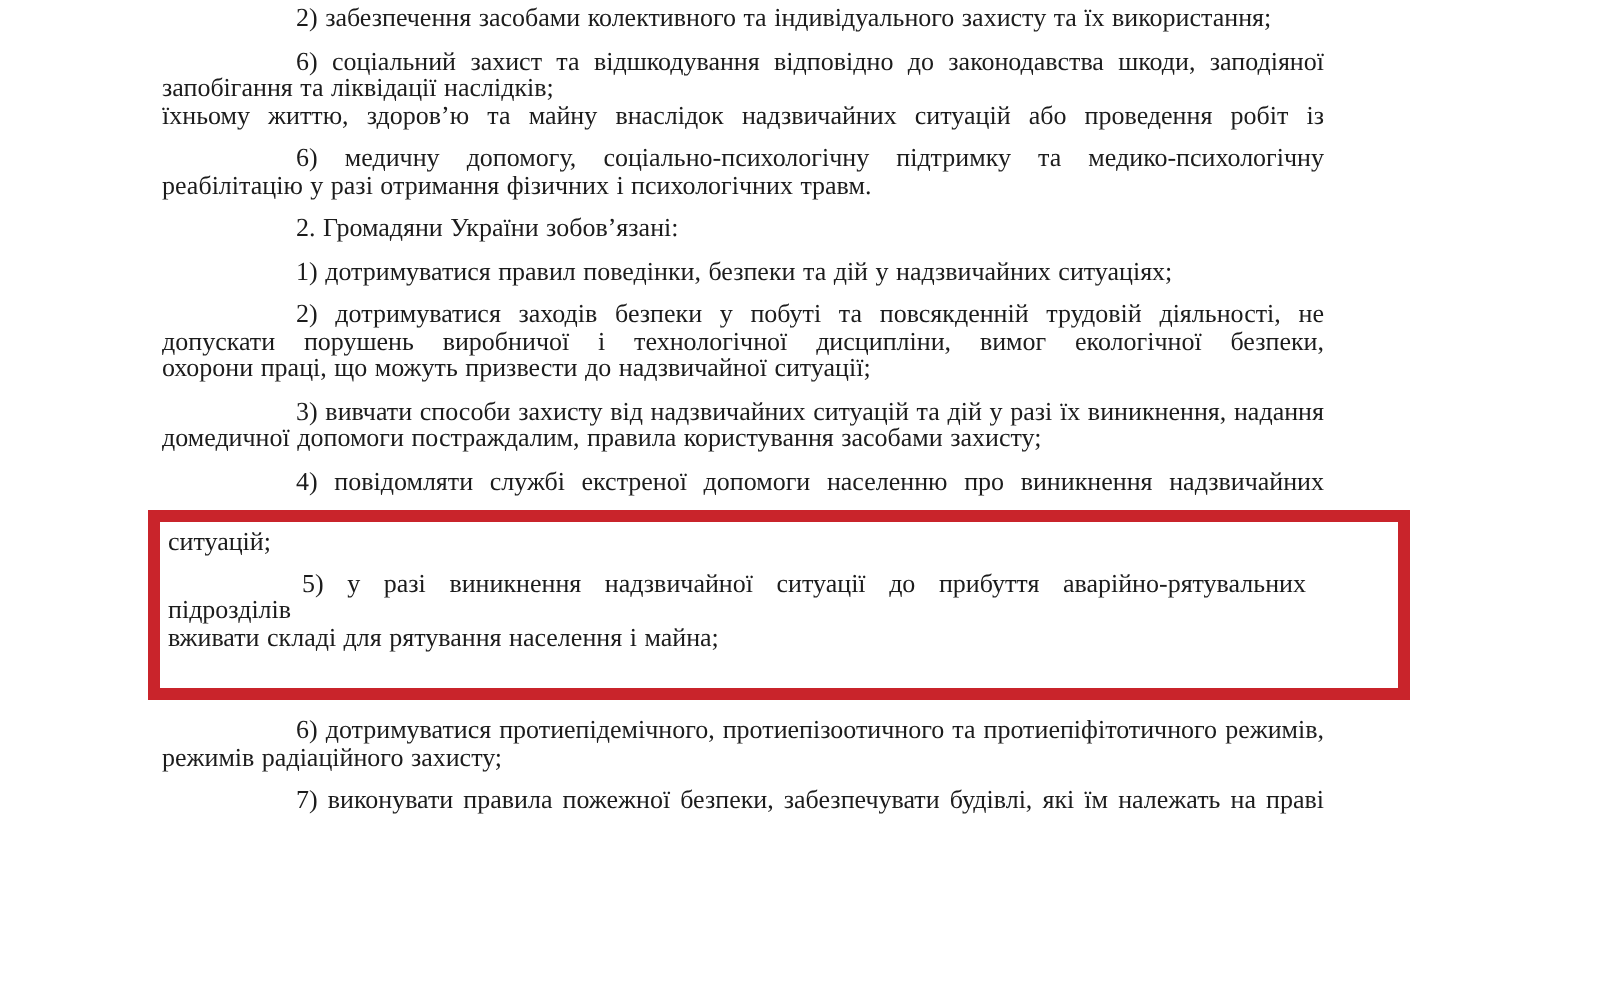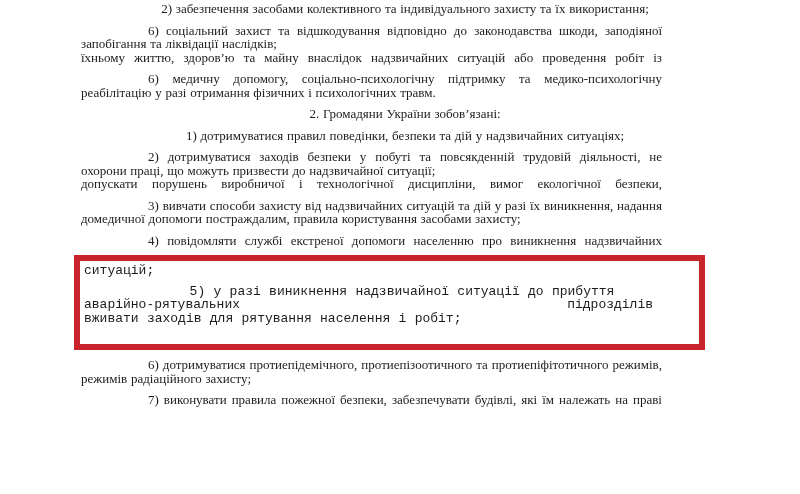--- a/index.html
+++ b/index.html
@@ -18,26 +18,25 @@
     width: 581px;
     font-size: 13px;
     line-height: 13.5px;
     color: #1c1c1c;
     text-align: justify;
     word-spacing: 0.5px;
   }
   .para { margin: 0 0 8px 0; }
   .line { text-align: left; }
   .line.just { text-align: justify; text-align-last: justify; }
-  .line.first { text-indent: 67px; text-align: center; }
+  .line.first { text-indent: 67px; }
   .hl-box {
     border: 6px solid #c9242b;
     margin: 2px -43px 8px -7px;
     padding: 3px 46px 3px 4px;
-    font-family: Liberation Mono, monospace;
   }
   .hl-box .group { margin: 0 0 7px 0; }
   .hl-box .group:last-child { margin-bottom: 16px; }
 </style>
 </head>
 <body>
 
 <div class="page" style="background: rgb(255, 255, 255);">
   <div class="doc" id="doc" style="color: rgb(28, 28, 28);">
       <div class="para">
@@ -53,37 +52,37 @@
         <div class="line">реабілітацію у разі отримання фізичних і психологічних травм.</div>
       </div>
       <div class="para">
         <div class="line first">2. Громадяни України зобов’язані:</div>
       </div>
       <div class="para">
         <div class="line first">1) дотримуватися правил поведінки, безпеки та дій у надзвичайних ситуаціях;</div>
       </div>
       <div class="para">
         <div class="line first just">2) дотримуватися заходів безпеки у побуті та повсякденній трудовій діяльності, не</div>
+        <div class="line just">допускати порушень виробничої і технологічної дисципліни, вимог екологічної безпеки,</div>
         <div class="line">охорони праці, що можуть призвести до надзвичайної ситуації;</div>
-        <div class="line just">допускати порушень виробничої і технологічної дисципліни, вимог екологічної безпеки,</div>
       </div>
       <div class="para">
         <div class="line first just">3) вивчати способи захисту від надзвичайних ситуацій та дій у разі їх виникнення, надання</div>
         <div class="line">домедичної допомоги постраждалим, правила користування засобами захисту;</div>
       </div>
       <div class="para">
         <div class="line first just">4) повідомляти службі екстреної допомоги населенню про виникнення надзвичайних</div>
       </div>
       <div class="hl-box" style="border-color: rgb(201, 36, 43);">
         <div class="group">
           <div class="line">ситуацій;</div>
         </div>
         <div class="group">
           <div class="line first just">5) у разі виникнення надзвичайної ситуації до прибуття аварійно-рятувальних підрозділів</div>
-          <div class="line">вживати заходів для рятування населення і робіт;</div>
+          <div class="line">вживати складі для рятування населення і майна;</div>
         </div>
       </div>
       <div class="para">
         <div class="line first just">6) дотримуватися протиепідемічного, протиепізоотичного та протиепіфітотичного режимів,</div>
         <div class="line">режимів радіаційного захисту;</div>
       </div>
       <div class="para">
         <div class="line first just">7) виконувати правила пожежної безпеки, забезпечувати будівлі, які їм належать на праві</div>
       </div>
     </div>

